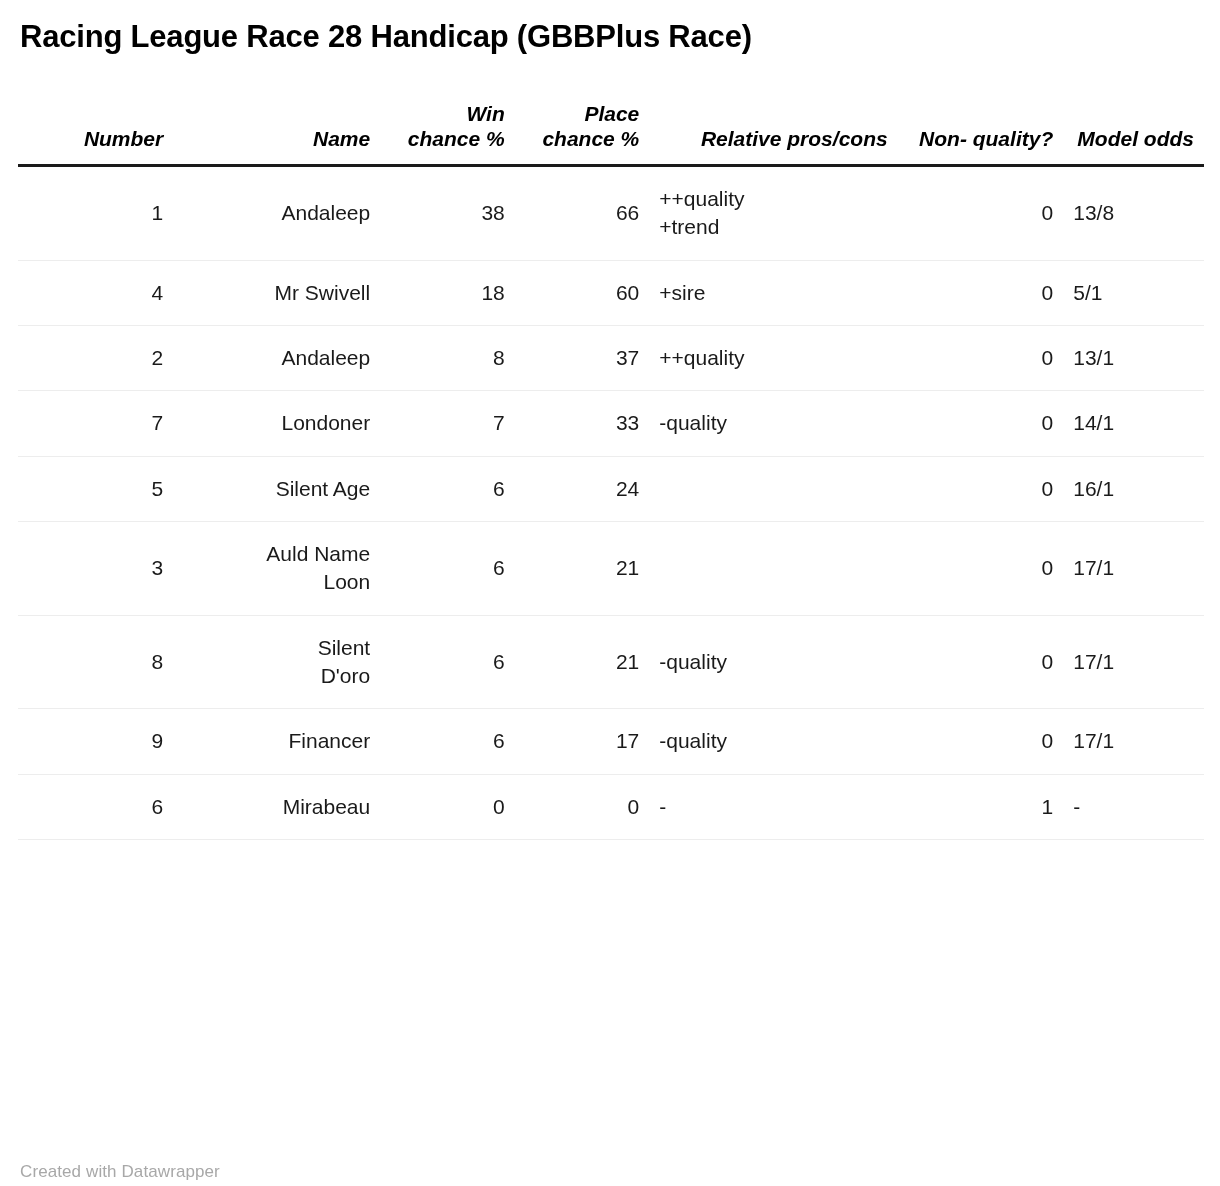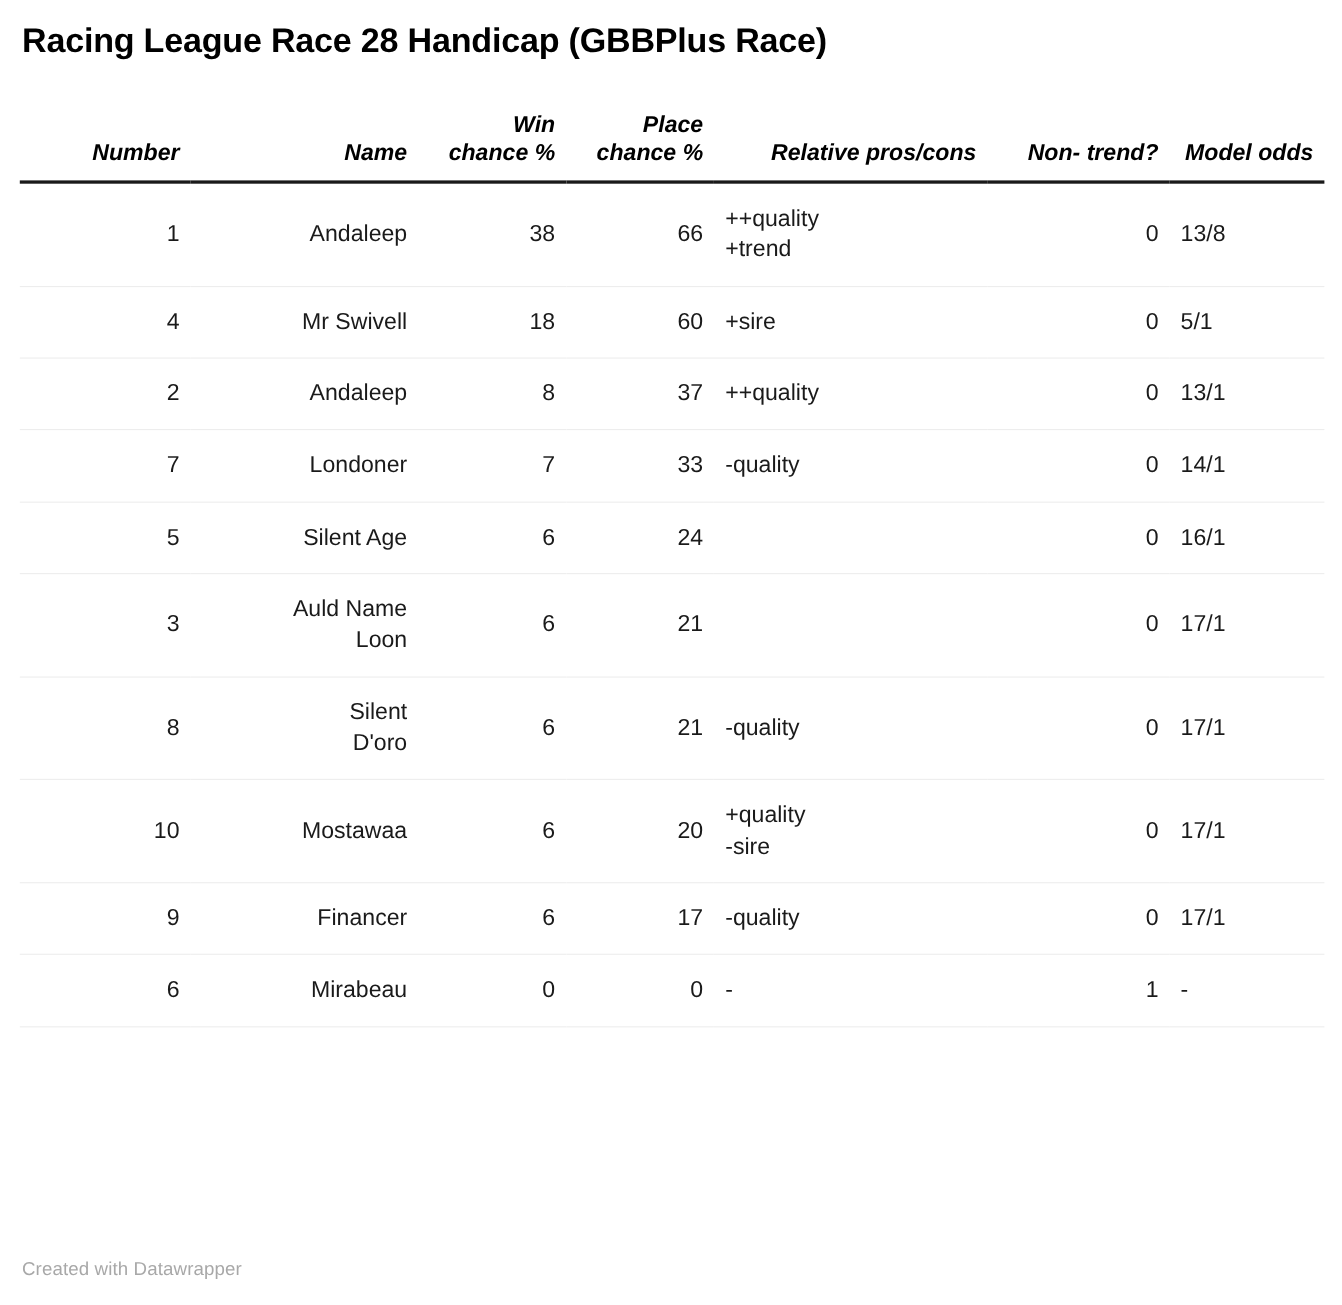--- a/index.html
+++ b/index.html
@@ -76,21 +76,21 @@
   td.cell-pros {
     white-space: pre-line;
   }
   td.cell-name {
     white-space: pre-line;
     text-align: right;
   }
   .footer {
     position: absolute;
     left: 20px;
-    bottom: 22px;
+    bottom: 4px;
     font-size: 17px;
     color: #a8a8a8;
     letter-spacing: 0.1px;
   }
 </style>
 </head>
 <body>
 
 <div class="page">
 
@@ -112,21 +112,21 @@
         <th class="ta-left">Name</th>
         <th class="ta-right">Win
 chance
 %</th>
         <th class="ta-right">Place
 chance
 %</th>
         <th class="ta-left">Relative
 pros/cons</th>
         <th class="ta-right">Non-
-trend?</th>
+quality?</th>
         <th class="ta-left">Model
 odds</th>
       </tr>
     </thead>
     <tbody>
       <tr>
         <td class="ta-right">1</td>
         <td class="ta-left cell-name">Andaleep</td>
         <td class="ta-right">38</td>
         <td class="ta-right">66</td>
@@ -185,30 +185,20 @@
         <td class="ta-right">8</td>
         <td class="ta-left cell-name">Silent
 D'oro</td>
         <td class="ta-right">6</td>
         <td class="ta-right">21</td>
         <td class="ta-left cell-pros">-quality</td>
         <td class="ta-right">0</td>
         <td class="ta-left">17/1</td>
       </tr>
       <tr>
-        <td class="ta-right">10</td>
-        <td class="ta-left cell-name">Mostawaa</td>
-        <td class="ta-right">6</td>
-        <td class="ta-right">20</td>
-        <td class="ta-left cell-pros">+quality
--sire</td>
-        <td class="ta-right">0</td>
-        <td class="ta-left">17/1</td>
-      </tr>
-      <tr>
         <td class="ta-right">9</td>
         <td class="ta-left cell-name">Financer</td>
         <td class="ta-right">6</td>
         <td class="ta-right">17</td>
         <td class="ta-left cell-pros">-quality</td>
         <td class="ta-right">0</td>
         <td class="ta-left">17/1</td>
       </tr>
       <tr>
         <td class="ta-right">6</td>

